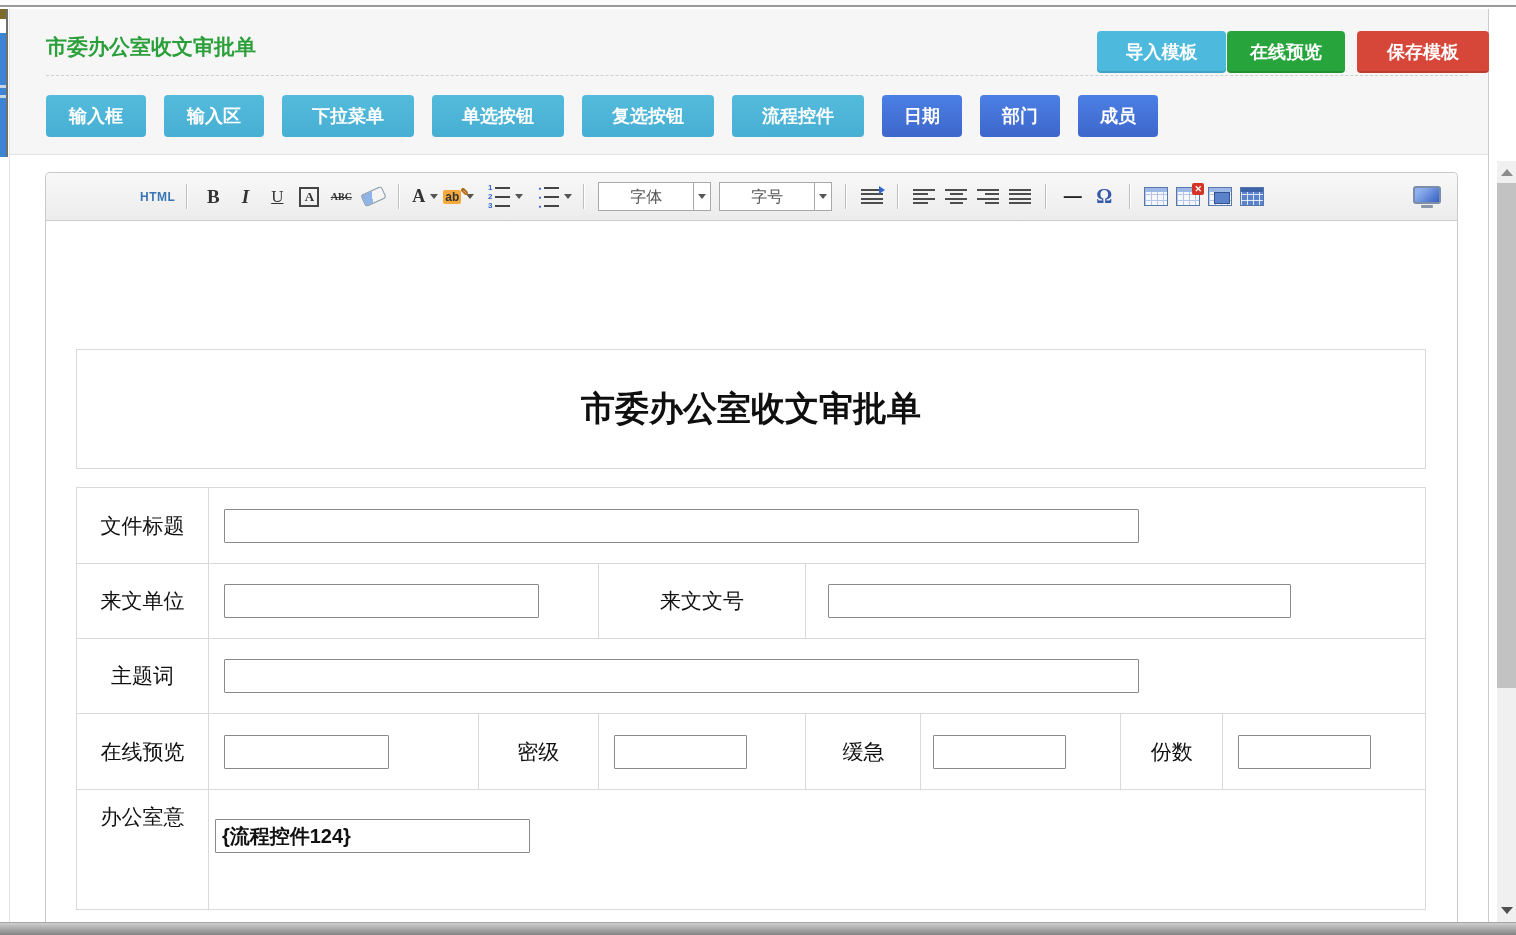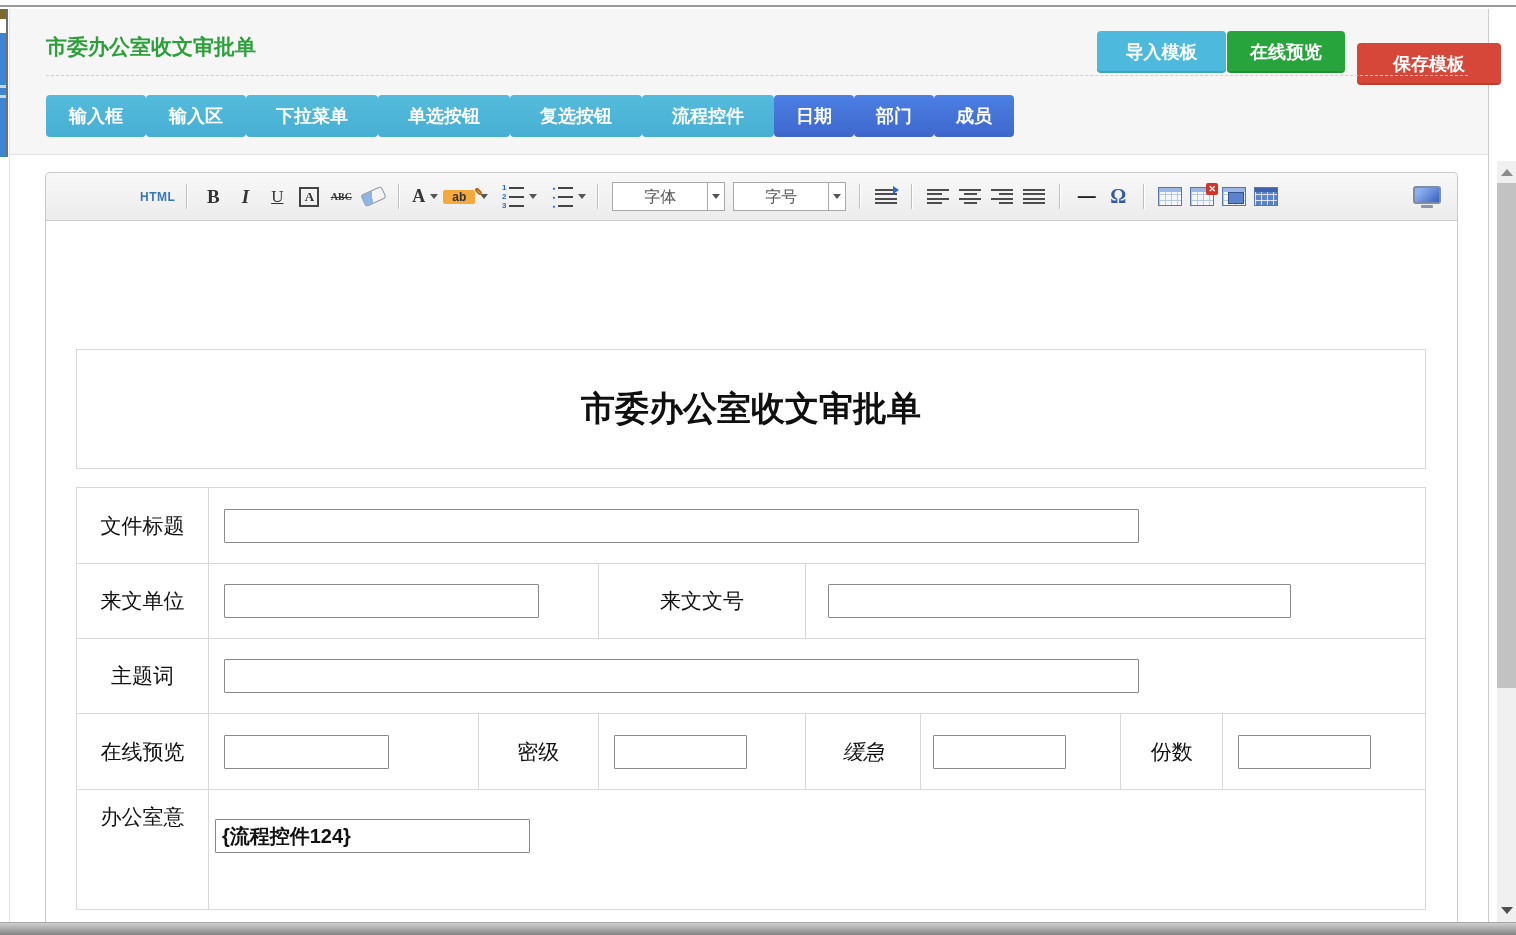--- a/index.html
+++ b/index.html
@@ -19,22 +19,22 @@
 
   
   .header { position:absolute; left:0; top:0; width:100%; height:146px; background:#f6f6f6; border-bottom:1px solid #e2e2e2; }
   .page-title { position:absolute; left:36px; top:24px; font-size:21px; font-weight:bold; color:#2b9f3a; font-family:"Liberation Serif","DejaVu Serif",serif; }
   .dash { position:absolute; left:36px; right:20px; top:66px; border-top:1px dashed #cfcfcf; }
   .btn-action { position:absolute; top:22px; height:42px; border-radius:4px; color:#fff; font-weight:bold; font-size:18px;
     display:flex; align-items:center; justify-content:center; cursor:pointer; box-shadow:inset 0 -2px rgba(0,0,0,.12);
     font-family:"Liberation Serif","DejaVu Serif",serif; }
   .btn-import { left:1087px; width:129px; background:#4cb9dd; }
   .btn-preview { left:1217px; width:118px; background:#27a53c; }
-  .btn-save { left:1347px; width:144px; background:#d6473a;margin-top:12px; }
-  .widgets { position:absolute; left:36px; top:86px; display:flex; gap:0; }
+  .btn-save { left:1347px; width:132px; background:#d6473a; }
+  .widgets { position:absolute; left:36px; top:86px; display:flex; gap:18px; }
   .w-btn { height:42px; border-radius:4px; color:#fff; font-weight:bold; font-size:18px; display:flex; align-items:center; justify-content:center;
     cursor:pointer; font-family:"Liberation Serif","DejaVu Serif",serif; }
   .w-light { background:linear-gradient(#54bbdc,#47afd3); }
   .w-primary { background:linear-gradient(#4b80e4,#3e66cb); }
   .w2 { width:80px; } .w3 { width:100px; } .w4 { width:132px; }
 
   
   .editor { position:absolute; left:35px; top:163px; width:1413px; height:750px; border:1px solid #c9c9c9; border-bottom:none; border-radius:5px 5px 0 0; background:#fff; }
   .toolbar { position:relative; height:48px; display:flex; align-items:center; padding-left:92px; background:linear-gradient(#f8f8f8,#ececec);
     border-bottom:1px solid #ccc; border-radius:5px 5px 0 0; }
@@ -44,21 +44,21 @@
   .tb-b { font:bold 19px "Liberation Serif","DejaVu Serif",serif; }
   .tb-i { font:italic bold 19px "Liberation Serif","DejaVu Serif",serif; }
   .tb-u { font:17px "Liberation Serif","DejaVu Serif",serif; text-decoration:underline; }
   .boxA { width:20px; height:20px; border:2px solid #444; display:flex; align-items:center; justify-content:center;
     font:bold 13px "Liberation Serif","DejaVu Serif",serif; }
   .tb-abc { font:bold 10px "Liberation Serif","DejaVu Serif",serif; text-decoration:line-through; }
   .eraser { width:23px; height:13px; border:1px solid #8899aa; border-radius:3px; transform:rotate(-24deg);
     background:linear-gradient(110deg,#8fb4e8 45%,#f4f4f4 45%); }
   .caret { width:0; height:0; border-left:4px solid transparent; border-right:4px solid transparent; border-top:5px solid #555; margin-left:5px; }
   .tb-A { font:bold 18px "Liberation Serif","DejaVu Serif",serif; }
-  .hl { background:#f5a93c; border-radius:2px; padding:0 9px; font:bold 12px "Liberation Sans",sans-serif; color:#333; position:relative; }
+  .hl { background:#f5a93c; border-radius:2px; padding:0 2px; font:bold 12px "Liberation Sans",sans-serif; color:#333; position:relative; }
   .hl::after { content:"✎"; position:absolute; right:-8px; top:-4px; font-size:11px; color:#b06a10; }
   .ilist { display:flex; flex-direction:column; gap:3px; margin-left:6px; }
   .ilist .row { display:flex; align-items:center; gap:3px; }
   .ilist .mk { width:8px; font:bold 8px "Liberation Sans",sans-serif; color:#3366cc; text-align:right; line-height:6px; }
   .ol .row:nth-child(1) .mk::before { content:"1"; } .ol .row:nth-child(2) .mk::before { content:"2"; } .ol .row:nth-child(3) .mk::before { content:"3"; }
   .ul .mk::before { content:"●"; font-size:5px; }
   .ilist .bar { width:15px; height:2px; background:#444; }
   .sel { width:113px; height:29px; border:1px solid #a9a9a9; background:#fff; display:flex; margin:0 4px; cursor:pointer; }
   .sel .txt { flex:1; text-align:center; line-height:27px; font-size:16px; color:#555; }
   .sel .arr { width:17px; border-left:1px solid #a9a9a9; display:flex; align-items:center; justify-content:center; }
@@ -315,21 +315,21 @@
 
           <div class="frow r4">
             <div class="fcell flabel" style="width:132px;">在线预览</div>
             <div class="fcell" style="width:270px;">
               <input class="tin" style="width: 165px; margin-left: 15px;">
             </div>
             <div class="fcell flabel" style="width:120px;">密级</div>
             <div class="fcell" style="width:208px;">
               <input class="tin" style="width: 133px; margin-left: 15px;">
             </div>
-            <div class="fcell flabel" style="width:115px;font-style:italic;">缓急</div>
+            <div class="fcell flabel" style="width:115px;">缓急</div>
             <div class="fcell" style="width:200px;">
               <input class="tin" style="width: 133px; margin-left: 12px;">
             </div>
             <div class="fcell flabel" style="width:102px;">份数</div>
             <div class="fcell" style="width:203px;">
               <input class="tin" style="width: 133px; margin-left: 15px;">
             </div>
           </div>
 
 

